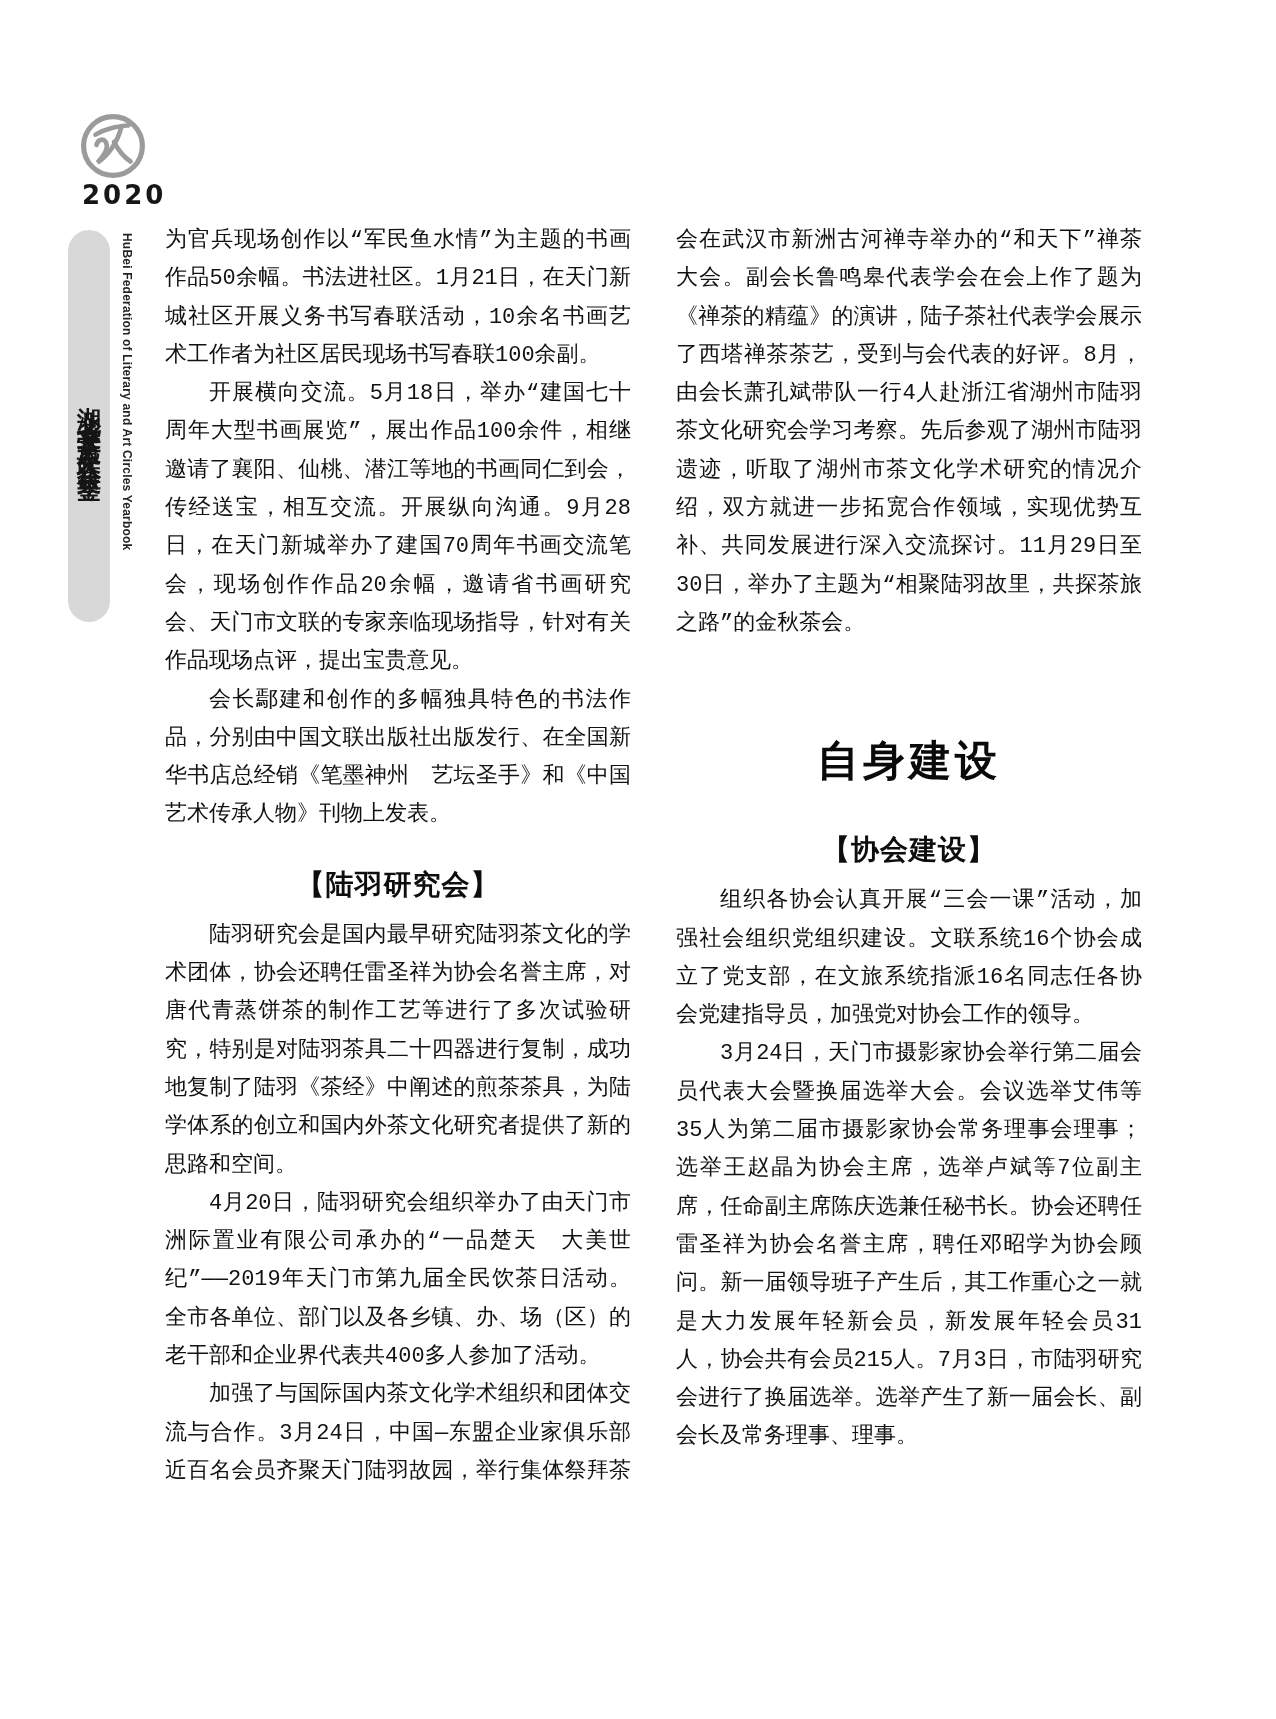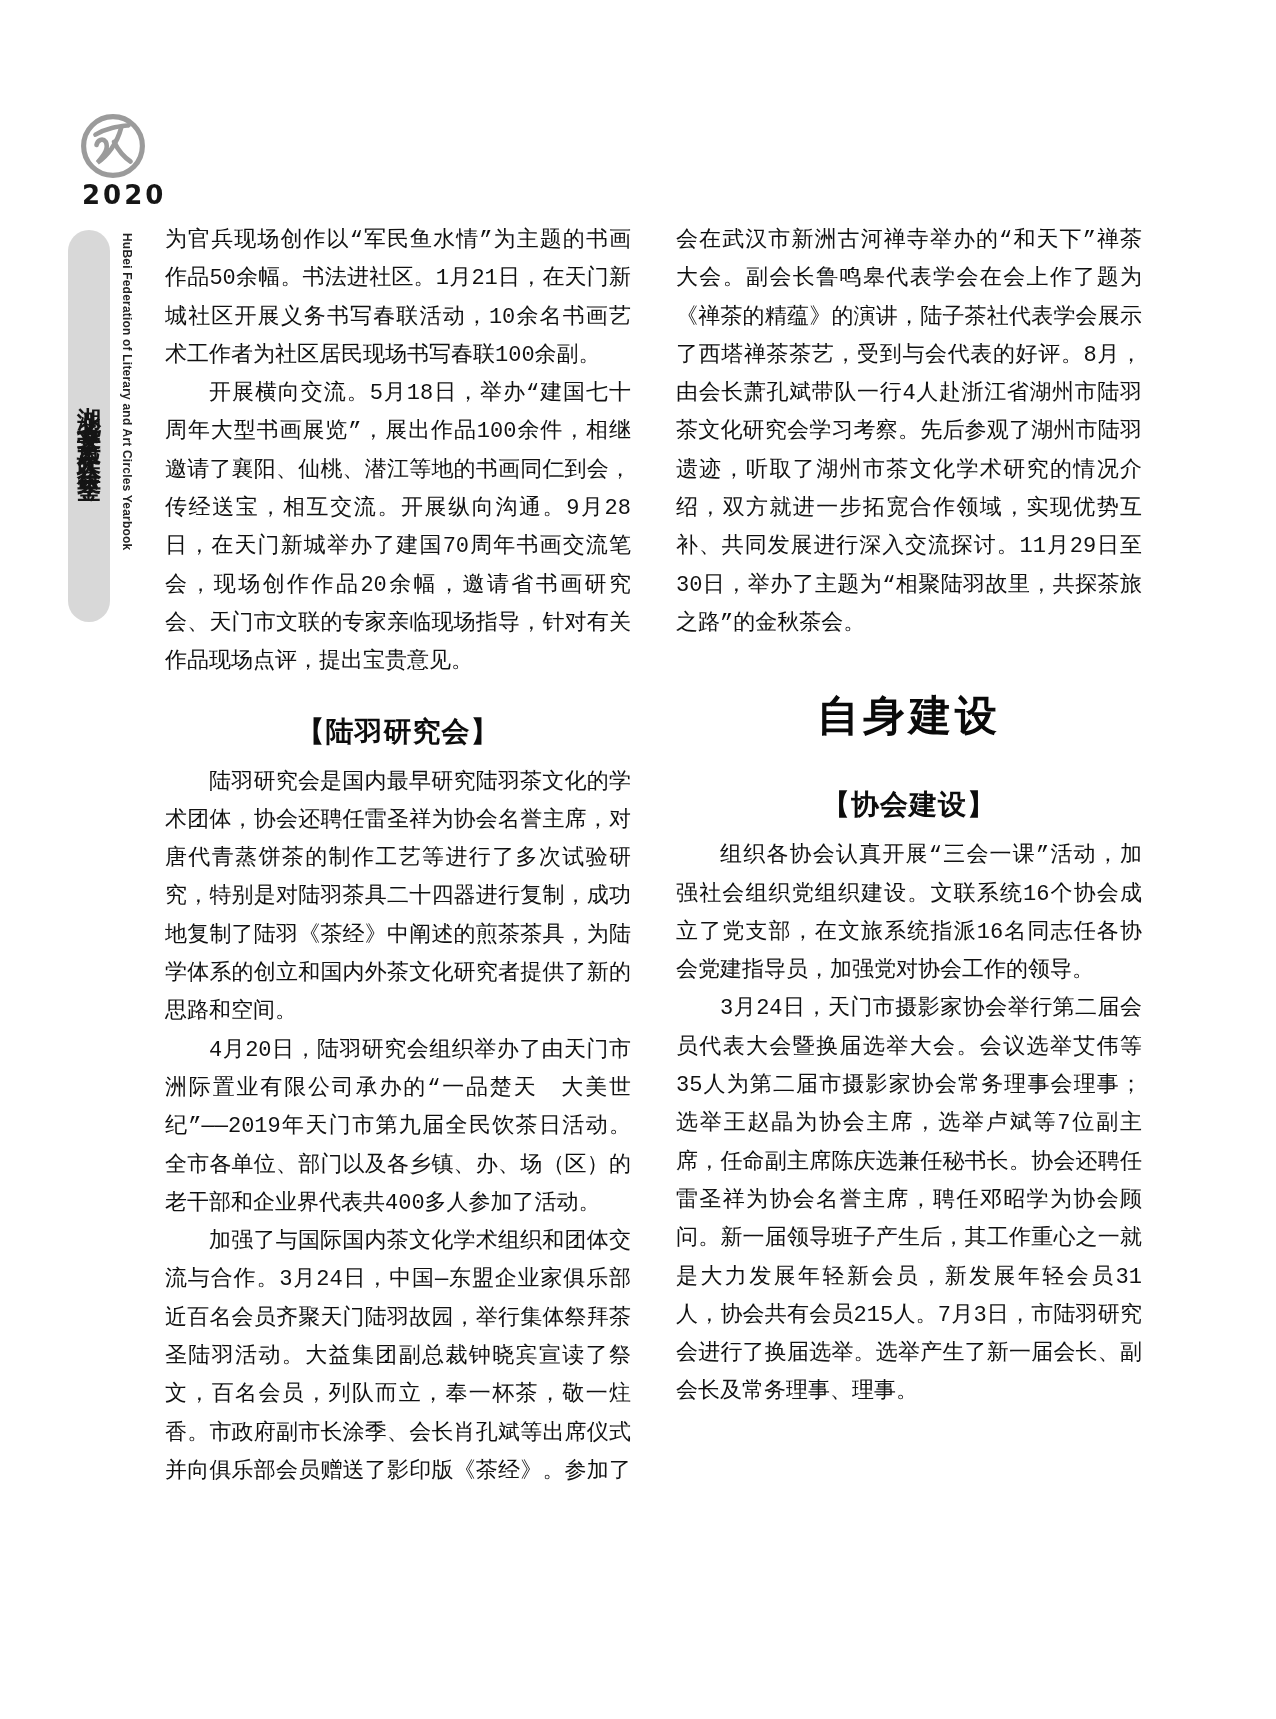--- a/index.html
+++ b/index.html
@@ -47,21 +47,21 @@
   .col p.indent{text-indent:2em;}
   .col h2{
     font-family:"Liberation Sans", sans-serif;
     font-weight:bold;font-size:28px;line-height:40px;
     margin:30px 0 12px 0;letter-spacing:1px;color:#0d0d0d;
     text-align:center;
   }
   .col h1{
     font-family:"Liberation Sans", sans-serif;
     font-weight:bold;font-size:42px;line-height:50px;
-    margin:48px 0 44px 0;letter-spacing:4px;color:#0a0a0a;
+    margin:93px 0 44px 0;letter-spacing:4px;color:#0a0a0a;
     text-align:center;text-indent:0;
   }
   
   .pageno{
     position:absolute;left:108px;top:1584px;
     font-family:"DejaVu Sans", sans-serif;
     font-weight:bold;font-size:24px;color:#0369a1;letter-spacing:1px;
   }
 </style>
 </head>
@@ -78,20 +78,21 @@
 
   <div class="year">2020</div>
 
   <div class="side-pill">湖北省文学艺术界联合会年鉴</div>
 
   <div class="side-en">HuBei Federation of Literary and Art Circles Yearbook</div>
 
   <div class="col col-left" id="col-left">
       <p>为官兵现场创作以“军民鱼水情”为主题的书画作品50余幅。书法进社区。1月21日，在天门新城社区开展义务书写春联活动，10余名书画艺术工作者为社区居民现场书写春联100余副。</p>
       <p class="indent">开展横向交流。5月18日，举办“建国七十周年大型书画展览”，展出作品100余件，相继邀请了襄阳、仙桃、潜江等地的书画同仁到会，传经送宝，相互交流。开展纵向沟通。9月28日，在天门新城举办了建国70周年书画交流笔会，现场创作作品20余幅，邀请省书画研究会、天门市文联的专家亲临现场指导，针对有关作品现场点评，提出宝贵意见。</p>
+      <p class="indent">会长鄢建和创作的多幅独具特色的书法作品，分别由中国文联出版社出版发行、在全国新华书店总经销《笔墨神州　艺坛圣手》和《中国艺术传承人物》刊物上发表。</p>
       <h2>【陆羽研究会】</h2>
       <p class="indent">陆羽研究会是国内最早研究陆羽茶文化的学术团体，协会还聘任雷圣祥为协会名誉主席，对唐代青蒸饼茶的制作工艺等进行了多次试验研究，特别是对陆羽茶具二十四器进行复制，成功地复制了陆羽《茶经》中阐述的煎茶茶具，为陆学体系的创立和国内外茶文化研究者提供了新的思路和空间。</p>
       <p class="indent">4月20日，陆羽研究会组织举办了由天门市洲际置业有限公司承办的“一品楚天　大美世纪”——2019年天门市第九届全民饮茶日活动。全市各单位、部门以及各乡镇、办、场（区）的老干部和企业界代表共400多人参加了活动。</p>
       <p class="indent">加强了与国际国内茶文化学术组织和团体交流与合作。3月24日，中国—东盟企业家俱乐部近百名会员齐聚天门陆羽故园，举行集体祭拜茶圣陆羽活动。大益集团副总裁钟晓宾宣读了祭文，百名会员，列队而立，奉一杯茶，敬一炷香。市政府副市长涂季、会长肖孔斌等出席仪式并向俱乐部会员赠送了影印版《茶经》。参加了武汉炎黄茶文化研究</p>
     </div>
 
   <div class="col col-right" id="col-right">
       <p>会在武汉市新洲古河禅寺举办的“和天下”禅茶大会。副会长鲁鸣皋代表学会在会上作了题为《禅茶的精蕴》的演讲，陆子茶社代表学会展示了西塔禅茶茶艺，受到与会代表的好评。8月，由会长萧孔斌带队一行4人赴浙江省湖州市陆羽茶文化研究会学习考察。先后参观了湖州市陆羽遗迹，听取了湖州市茶文化学术研究的情况介绍，双方就进一步拓宽合作领域，实现优势互补、共同发展进行深入交流探讨。11月29日至30日，举办了主题为“相聚陆羽故里，共探茶旅之路”的金秋茶会。</p>
       <h1>自身建设</h1>
       <h2>【协会建设】</h2>

